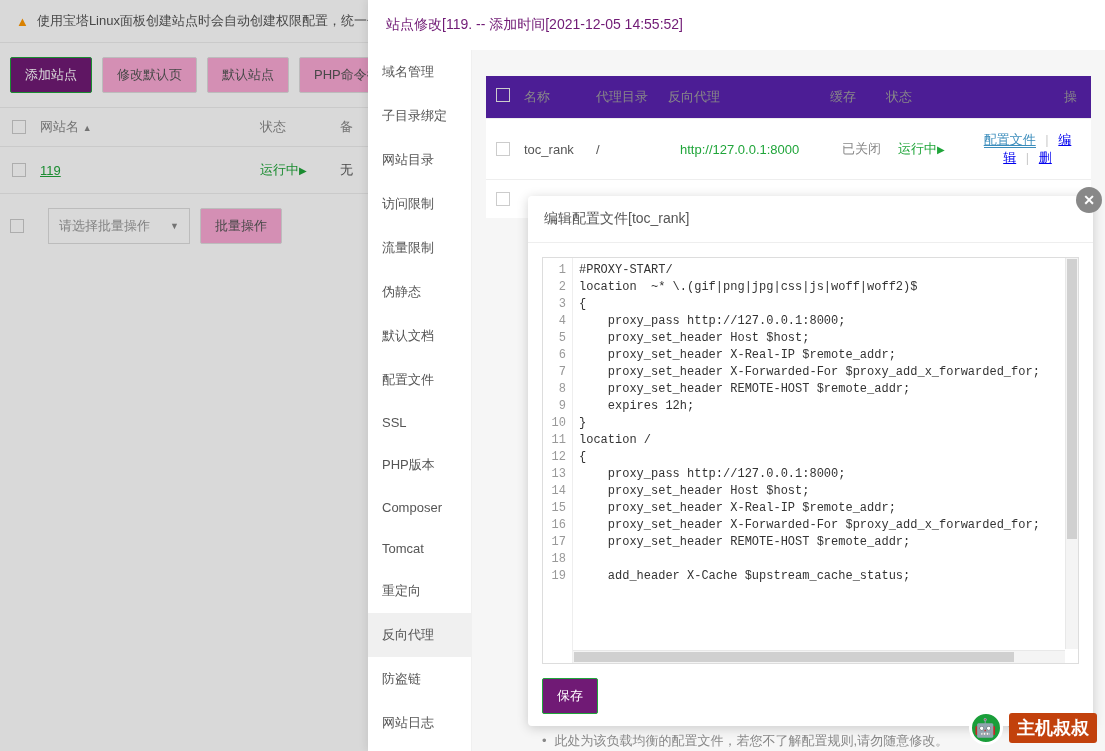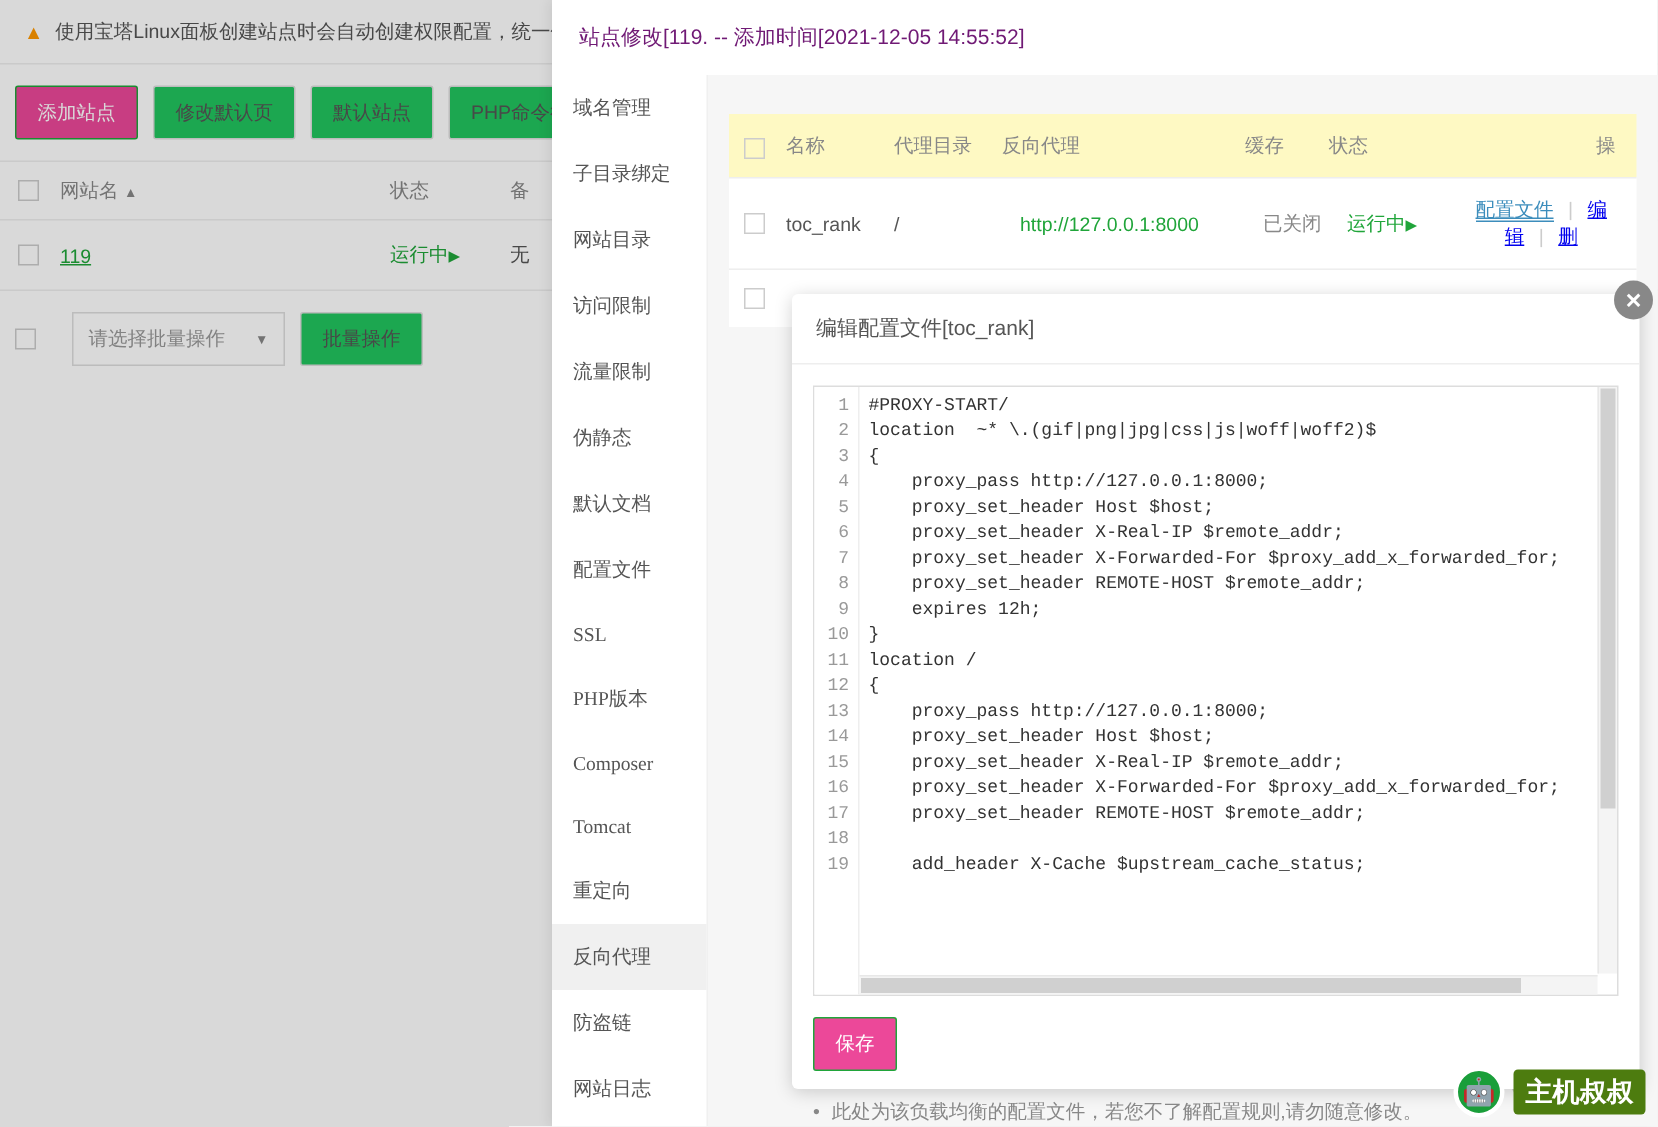--- a/index.html
+++ b/index.html
@@ -1,41 +1,41 @@
 <!DOCTYPE html>
 <html><head>
 <meta charset="utf-8">
 <style>
 * { box-sizing: border-box; margin: 0; padding: 0; }
 body { font-family: "Microsoft YaHei", Arial, sans-serif; font-size: 13px; background: #fff; color: #555; position: relative; width: 1105px; height: 751px; overflow: hidden; }
 .overlay { position: absolute; inset: 0; background: rgba(0,0,0,0.15); z-index: 5; }
 .warning-bar { display: flex; align-items: center; padding: 12px 16px; border-bottom: 1px solid #eee; }
 .warn-icon { color: #ff9800; margin-right: 8px; }
 .toolbar { padding: 14px 10px; display: flex; gap: 10px; align-items: center; }
-.btn { padding: 8px 14px; border: 1px solid #ddd; background: #22c55e; border-radius: 2px; cursor: pointer; font-size: 13px; color: #555; }
-.btn-primary { background: #ec4899; border-color: #20a53a; color: #fff; }
+.btn { padding: 8px 14px; border: 1px solid #ddd; background: #f9a8d4; border-radius: 2px; cursor: pointer; font-size: 13px; color: #555; }
+.btn-primary { background: #701a75; border-color: #20a53a; color: #fff; }
 .table-head { display: flex; align-items: center; padding: 10px 12px; border-top: 1px solid #eee; border-bottom: 1px solid #eee; color: #888; }
 .table-row { display: flex; align-items: center; padding: 14px 12px; border-bottom: 1px solid #eee; }
 .chk { width: 14px; height: 14px; border: 1px solid #ccc; margin-right: 14px; }
 .col-name { width: 220px; }
 .col-status { width: 80px; }
 .site-link { color: #20a53a; }
 .status-run { color: #20a53a; }
 .play { color: #20a53a; font-size: 10px; }
 .bulk { padding: 14px 10px; display: flex; gap: 10px; }
 .select-box { display: flex; align-items: center; padding: 7px 10px; border: 1px solid #ddd; gap: 20px; }
 .caret { font-size: 9px; color: #888; }
 .modal-site { position: absolute; left: 368px; top: 0; width: 737px; height: 751px; background: #fff; z-index: 10; box-shadow: -2px 0 8px rgba(0,0,0,0.08); display: flex; flex-direction: column; }
 .modal-title { padding: 16px 18px; color: #701a75; font-size: 14px; }
 .modal-body { display: flex; flex: 1; }
 .sidebar { width: 104px; background: #fff; border-right: 1px solid #f0f0f0; }
-.sidebar-item { padding: 13px 14px; cursor: pointer; color: #555; font-size: 13px; font-family: Liberation Serif, serif; }
+.sidebar-item { padding: 13px 14px; cursor: pointer; color: #555; font-size: 13px; }
 .sidebar-item.active { background: #f0f0f0; }
 .content { flex: 1; padding: 14px; background: #f6f6f6; }
-.proxy-table-head { display: flex; align-items: flex-end; padding: 12px 10px; background: #fef9c3; margin-top: 12px; color: #888; }
+.proxy-table-head { display: flex; align-items: flex-start; padding: 12px 10px; background: #4c1d95; margin-top: 12px; color: #888; }
 .proxy-row { display: flex; align-items: center; padding: 12px 10px; background: #fff; border-top: 1px solid #eee; }
 .pcol { padding: 0 4px; }
 .pchk { width: 14px; height: 14px; border: 1px solid #ccc; margin-right: 10px; }
 .link-green { color: #20a53a; margin-left: 12px; }
 .link-gray { color: #888; }
 .link-blue { color: #3c8dbc; border-bottom: 1px solid #3c8dbc; }
 .sep { color: #ccc; padding: 0 6px; }
 .code-modal { position: absolute; left: 528px; top: 196px; width: 565px; height: 530px; background: #fff; z-index: 20; border-radius: 4px; box-shadow: 0 2px 12px rgba(0,0,0,0.18); }
 .close-btn { position: absolute; right: -9px; top: -9px; width: 26px; height: 26px; border-radius: 50%; background: #888; color: #fff; display: flex; align-items: center; justify-content: center; cursor: pointer; font-weight: bold; font-size: 14px; }
 .code-title { padding: 14px 16px; border-bottom: 1px solid #eee; font-size: 14px; }
@@ -44,21 +44,21 @@
 .gutter { width: 30px; background: #fff; border-right: 1px solid #eee; text-align: right; padding: 4px 6px 4px 2px; color: #999; line-height: 17px; }
 .code-text { flex: 1; padding: 4px 6px; line-height: 17px; white-space: pre; overflow: hidden; color: #333; }
 .scroll-v { position: absolute; right: 0; top: 0; bottom: 14px; width: 13px; background: #f4f4f4; border-left: 1px solid #e8e8e8; }
 .scroll-thumb-v { position: absolute; left: 1px; right: 1px; top: 1px; height: 280px; background: #d0d0d0; }
 .scroll-h { position: absolute; left: 30px; right: 13px; bottom: 0; height: 13px; background: #f4f4f4; border-top: 1px solid #e8e8e8; }
 .scroll-thumb-h { position: absolute; top: 1px; bottom: 1px; left: 1px; width: 440px; background: #d0d0d0; }
 .save-btn { margin-top: 14px; }
 .note { color: #888; margin-top: 18px; font-size: 13px; }
 .dot { margin-right: 8px; }
 .watermark { position: absolute; right: 8px; bottom: 6px; z-index: 30; display: flex; align-items: center; gap: 6px; }
-.wm-text { font-family: cursive; font-weight: bold; font-size: 18px; color: #fff; background: #4d7c0f; padding: 3px 8px; border-radius: 3px; text-align: center; }
+.wm-text { font-family: cursive; font-weight: bold; font-size: 18px; color: #fff; background: #c2410c; padding: 3px 8px; border-radius: 3px; text-align: center; }
 .wm-bot { width: 34px; height: 34px; border-radius: 50%; background: #1a9e3a; border: 3px solid #fff; display: flex; align-items: center; justify-content: center; font-size: 18px; }
 .csd { position: absolute; right: 60px; bottom: 16px; color: #ccc; font-size: 18px; z-index: 12; font-family: Arial; }
 </style>
 </head>
 <body>
 
 <div class="warning-bar">
   <span class="warn-icon">▲</span>
   <span>使用宝塔Linux面板创建站点时会自动创建权限配置，统一使</span>
 </div>

